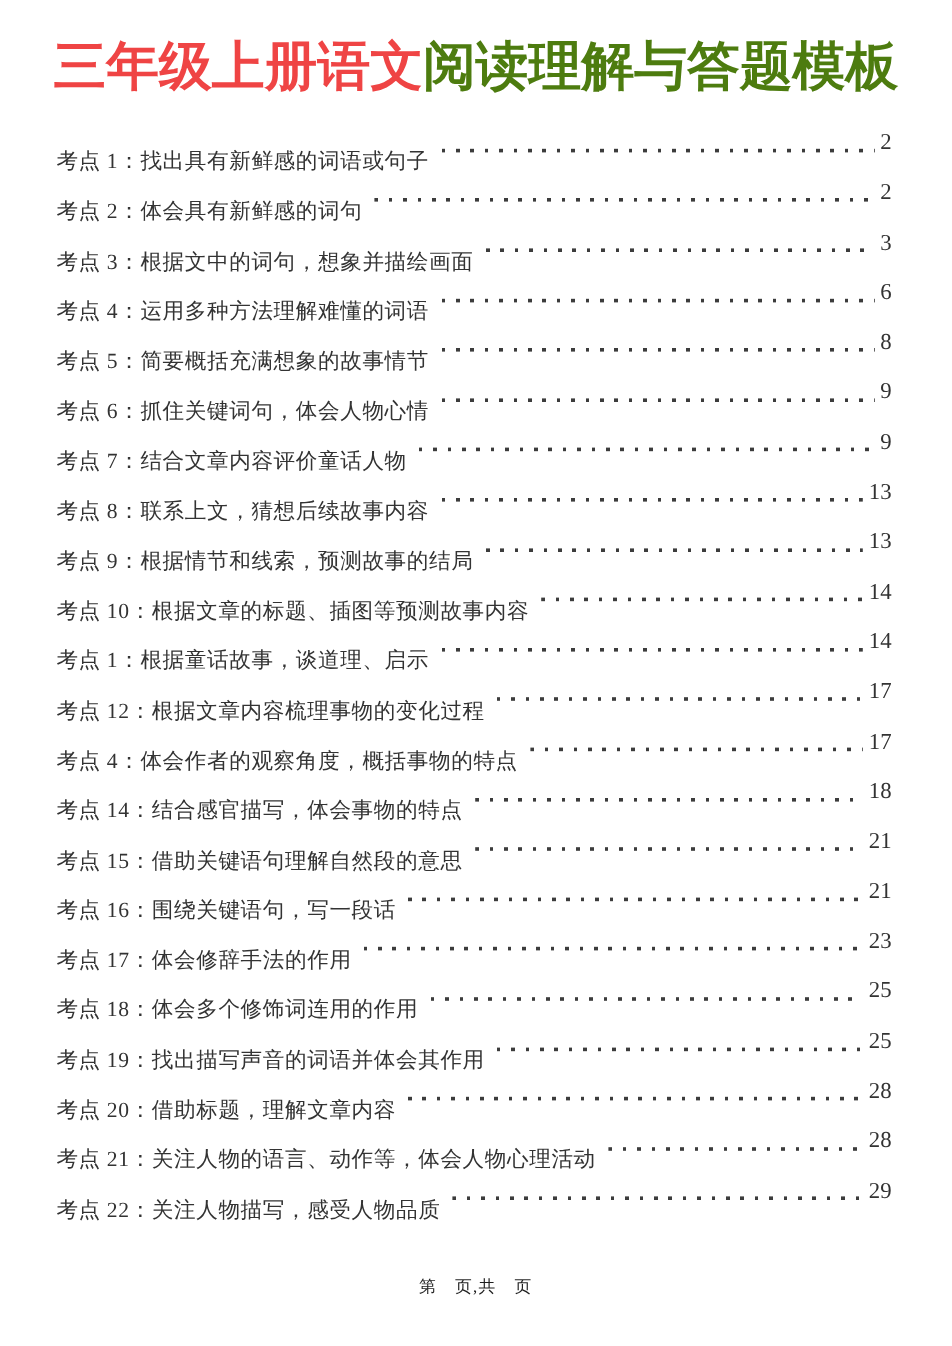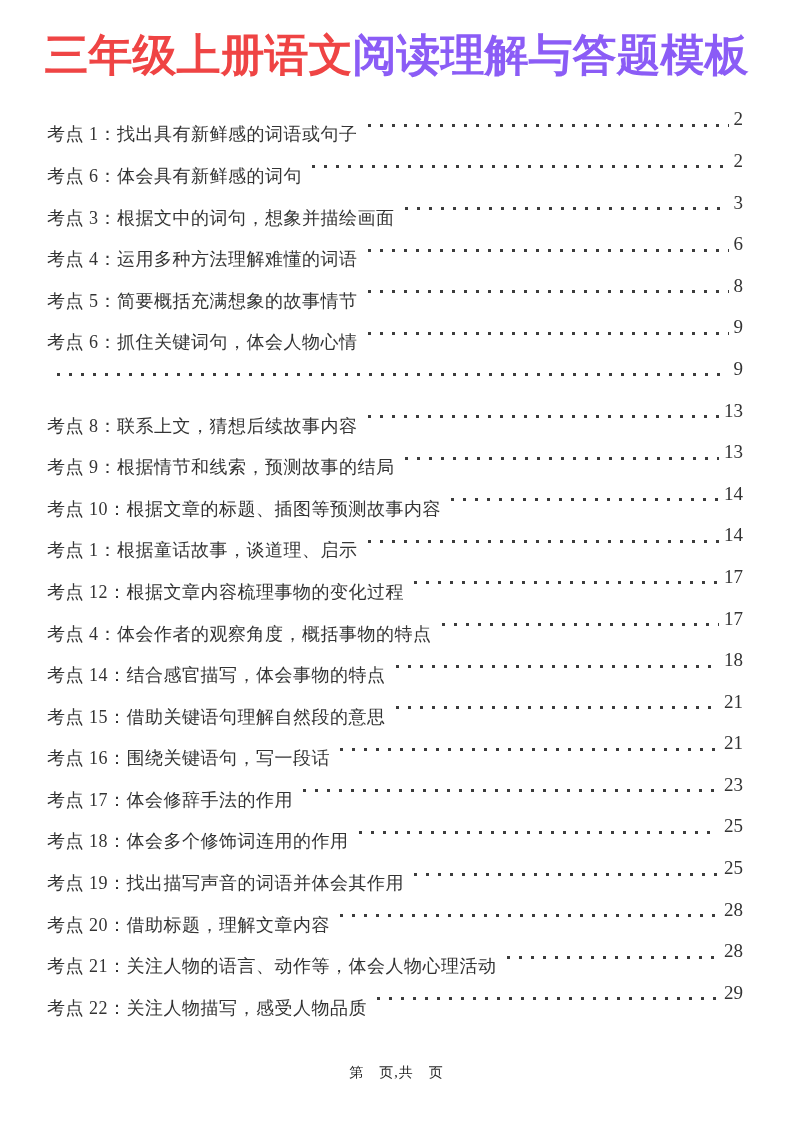--- a/index.html
+++ b/index.html
@@ -16,21 +16,21 @@
   .title {
     padding-top: 31px;
     text-align: center;
     font-size: 44px;
     font-weight: bold;
     line-height: 1.15;
     letter-spacing: 0px;
     white-space: nowrap;
   }
   .t-black { color: #ef4444; }
-  .t-red   { color: #8b5cf6; }
+  .t-red   { color: #4d7c0f; }
   .toc {
     margin: 17px 50px 0 47px;
   }
   .toc-row {
     display: flex;
     align-items: center;
     height: 41.6px;
     font-size: 18px;
     color: #333333;
   }
@@ -71,21 +71,21 @@
 
   <div class="toc">
 
       <div class="toc-row">
         <span class="toc-label">考点 1：找出具有新鲜感的词语或句子</span>
         <span class="toc-leader"></span>
         <span class="toc-page">2</span>
       </div>
 
       <div class="toc-row">
-        <span class="toc-label">考点 6：体会具有新鲜感的词句</span>
+        <span class="toc-label">考点 2：体会具有新鲜感的词句</span>
         <span class="toc-leader"></span>
         <span class="toc-page">2</span>
       </div>
 
       <div class="toc-row">
         <span class="toc-label">考点 3：根据文中的词句，想象并描绘画面</span>
         <span class="toc-leader"></span>
         <span class="toc-page">3</span>
       </div>
 
@@ -101,20 +101,21 @@
         <span class="toc-page">8</span>
       </div>
 
       <div class="toc-row">
         <span class="toc-label">考点 6：抓住关键词句，体会人物心情</span>
         <span class="toc-leader"></span>
         <span class="toc-page">9</span>
       </div>
 
       <div class="toc-row">
+        <span class="toc-label">考点 7：结合文章内容评价童话人物</span>
         <span class="toc-leader"></span>
         <span class="toc-page">9</span>
       </div>
 
       <div class="toc-row">
         <span class="toc-label">考点 8：联系上文，猜想后续故事内容</span>
         <span class="toc-leader"></span>
         <span class="toc-page">13</span>
       </div>
 

